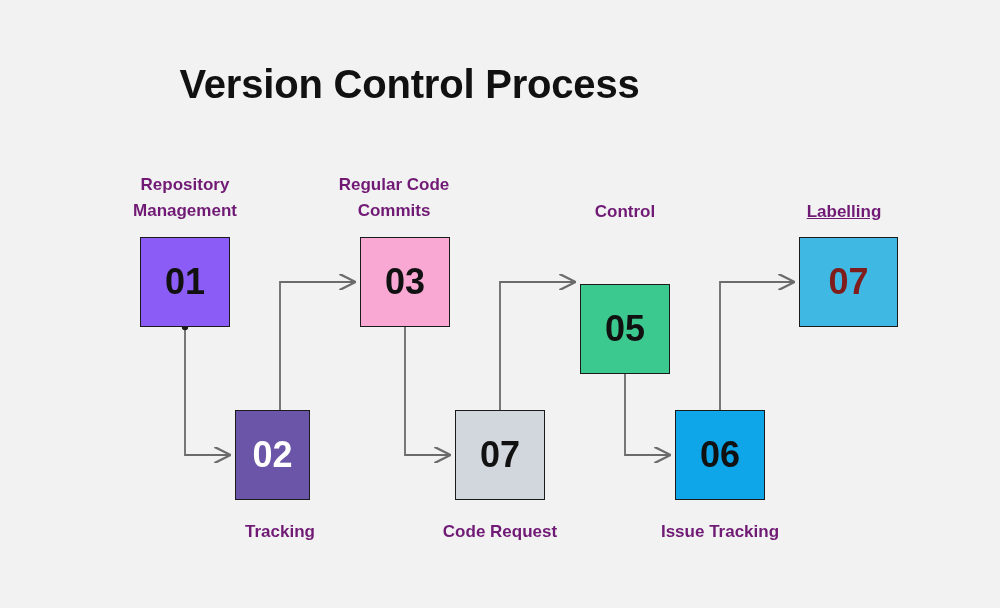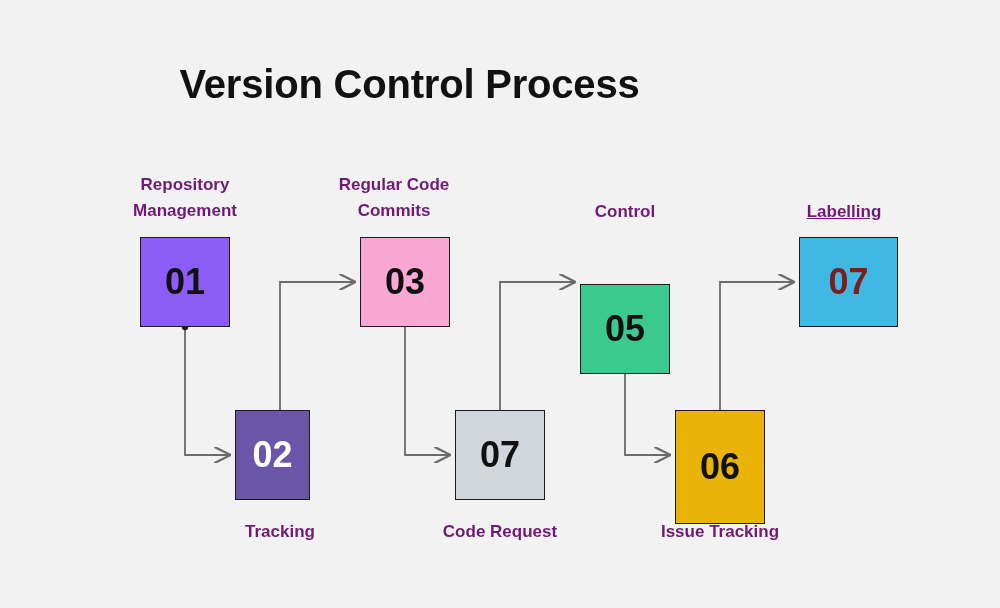--- a/index.html
+++ b/index.html
@@ -99,21 +99,21 @@
       <div class="node-label" style="left: 324px; top: 172px; width: 140px;">Regular Code
 Commits</div>
       <div class="node" style="left: 455px; top: 410px; width: 90px; height: 90px; background: rgb(210, 215, 222); color: rgb(17, 17, 17);">
         <span>07</span>
       </div>
       <div class="node-label" style="left: 430px; top: 519px; width: 140px;">Code Request</div>
       <div class="node" style="left: 580px; top: 237px; width: 90px; height: 90px; background: rgb(60, 201, 143); color: rgb(17, 17, 17); margin-top: 47px;">
         <span>05</span>
       </div>
       <div class="node-label" style="left: 555px; top: 199px; width: 140px;">Control</div>
-      <div class="node" style="left: 675px; top: 410px; width: 90px; height: 114px; background: #eab308; color: rgb(17, 17, 17);">
+      <div class="node" style="left: 675px; top: 410px; width: 90px; height: 90px; background: #0ea5e9; color: rgb(17, 17, 17);">
         <span>06</span>
       </div>
       <div class="node-label" style="left: 645px; top: 519px; width: 150px;">Issue Tracking</div>
       <div class="node" style="left: 799px; top: 237px; width: 99px; height: 90px; background: rgb(63, 184, 228); color: #7f1d1d;">
         <span>07</span>
       </div>
       <div class="node-label" style="left: 774px; top: 199px; width: 140px; text-decoration: underline;">Labelling</div>
     </div>
 
 </div>

